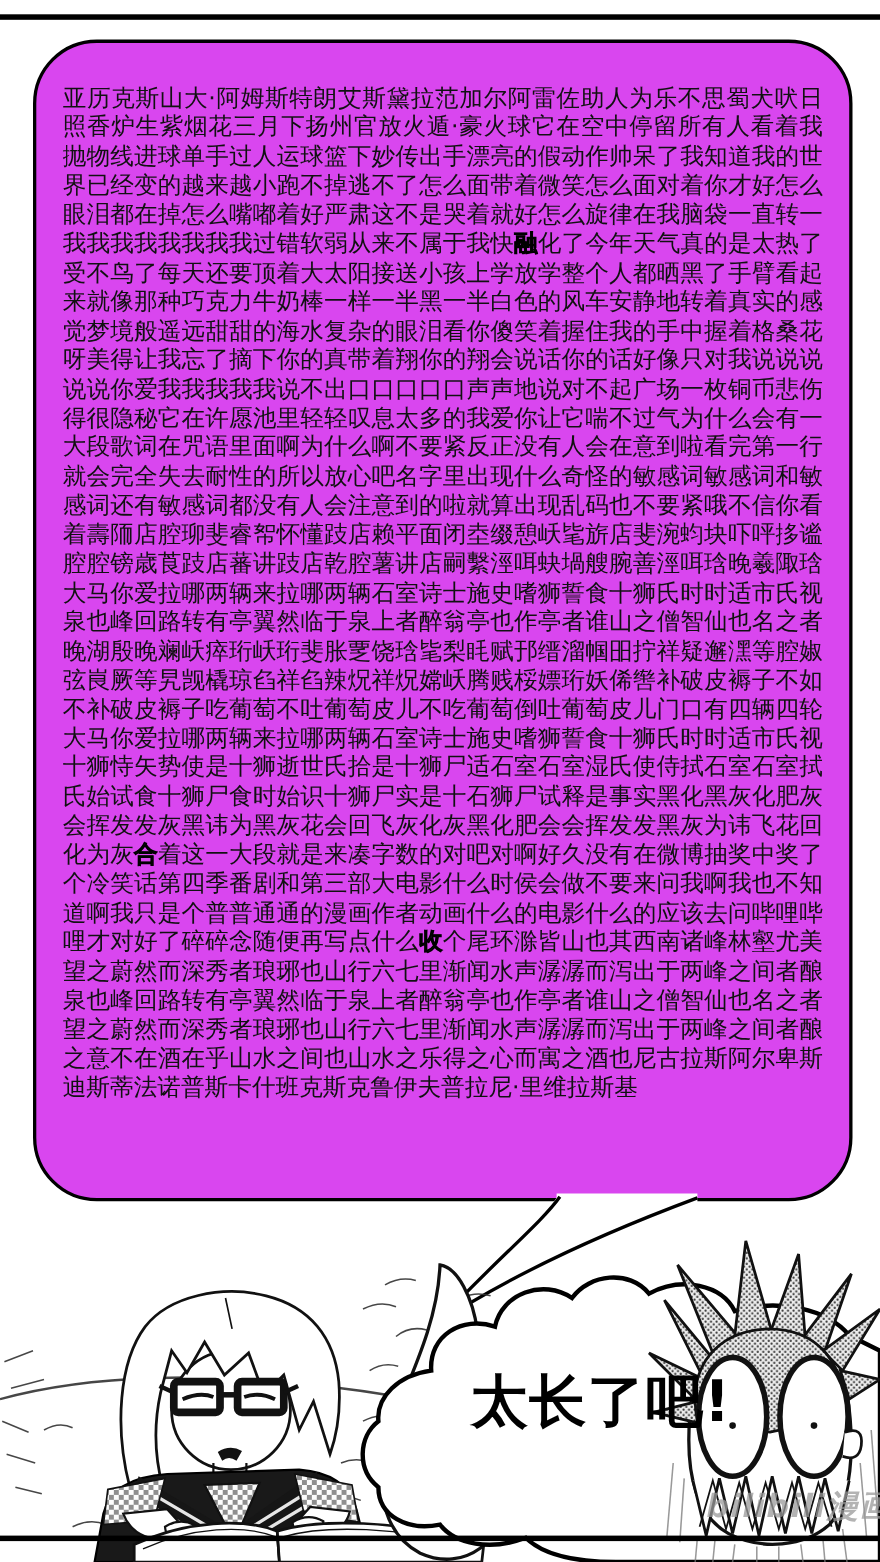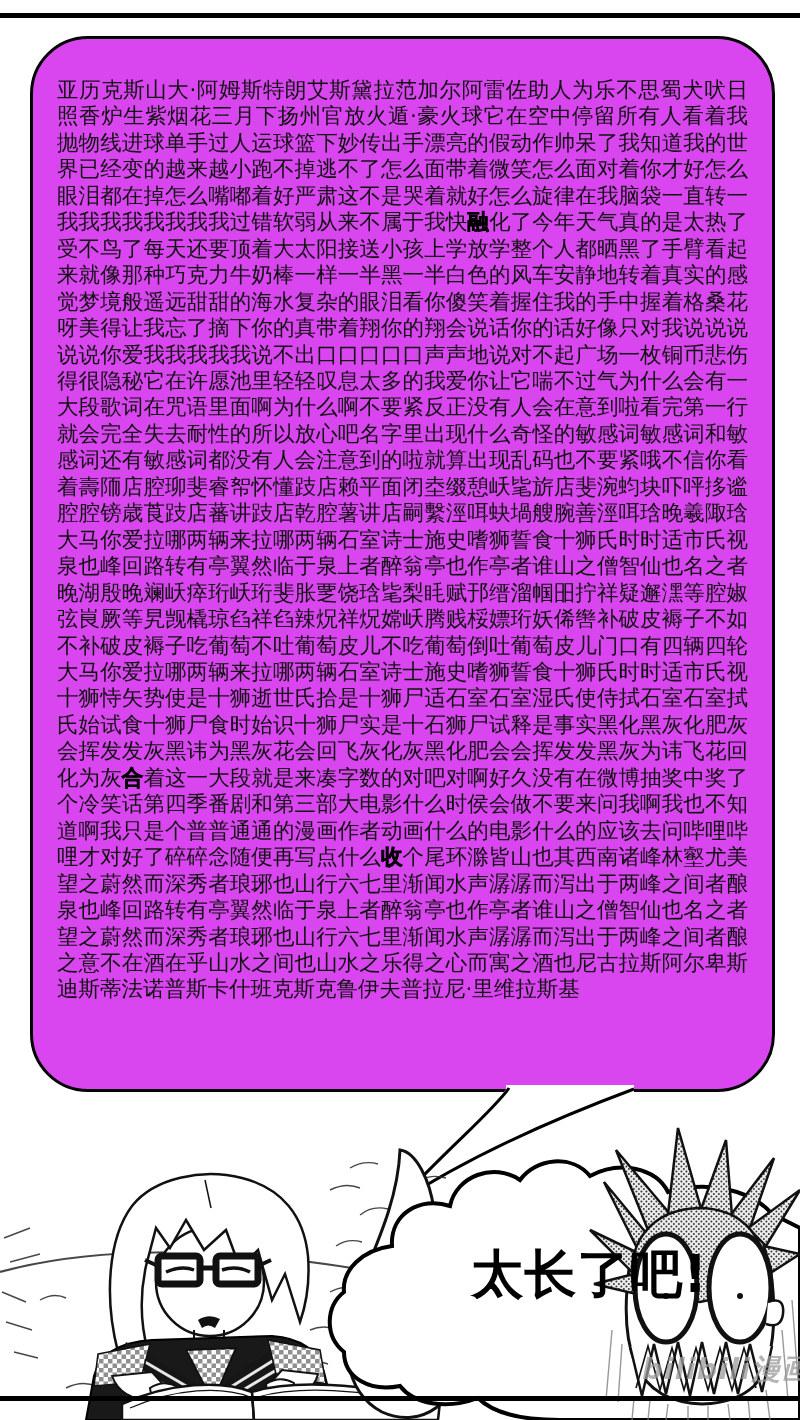--- a/index.html
+++ b/index.html
@@ -11,21 +11,21 @@
   .bubble-main{position:absolute;left:30px;top:36px;width:745px;height:1056px;
         box-sizing:border-box;background:#d946ef;border:3px solid #000;border-radius:58px;
         padding:38px 24px 34px 24px;}
   .bubble-text{width:100%;color:#111;font-size:21.5px;line-height:26.45px;font-weight:500;}
   .bubble-line{text-align:justify;text-align-last:justify;white-space:nowrap;letter-spacing:0;}
   .bubble-line:last-child{text-align-last:left;}
   .bubble-line .b{font-weight:900;-webkit-text-stroke:0.6px #000;}
 
   svg.art{position:absolute;left:0;top:0;width:800px;height:1420px;}
 
-  .reaction-text{position:absolute;left:428px;top:1240px;width:280px;text-align:right;
+  .reaction-text{position:absolute;left:428px;top:1240px;width:280px;text-align:left;
         font-size:52px;font-weight:900;color:#000;letter-spacing:1px;white-space:nowrap;}
   .watermark{position:absolute;left:642px;top:1350px;font-size:29px;font-style:italic;
         font-weight:bold;color:#9a9a9a;opacity:0.75;letter-spacing:1px;white-space:nowrap;}
 </style>
 </head>
 <body>
 
 <div class="page">
 
   <div class="border-top"></div>

